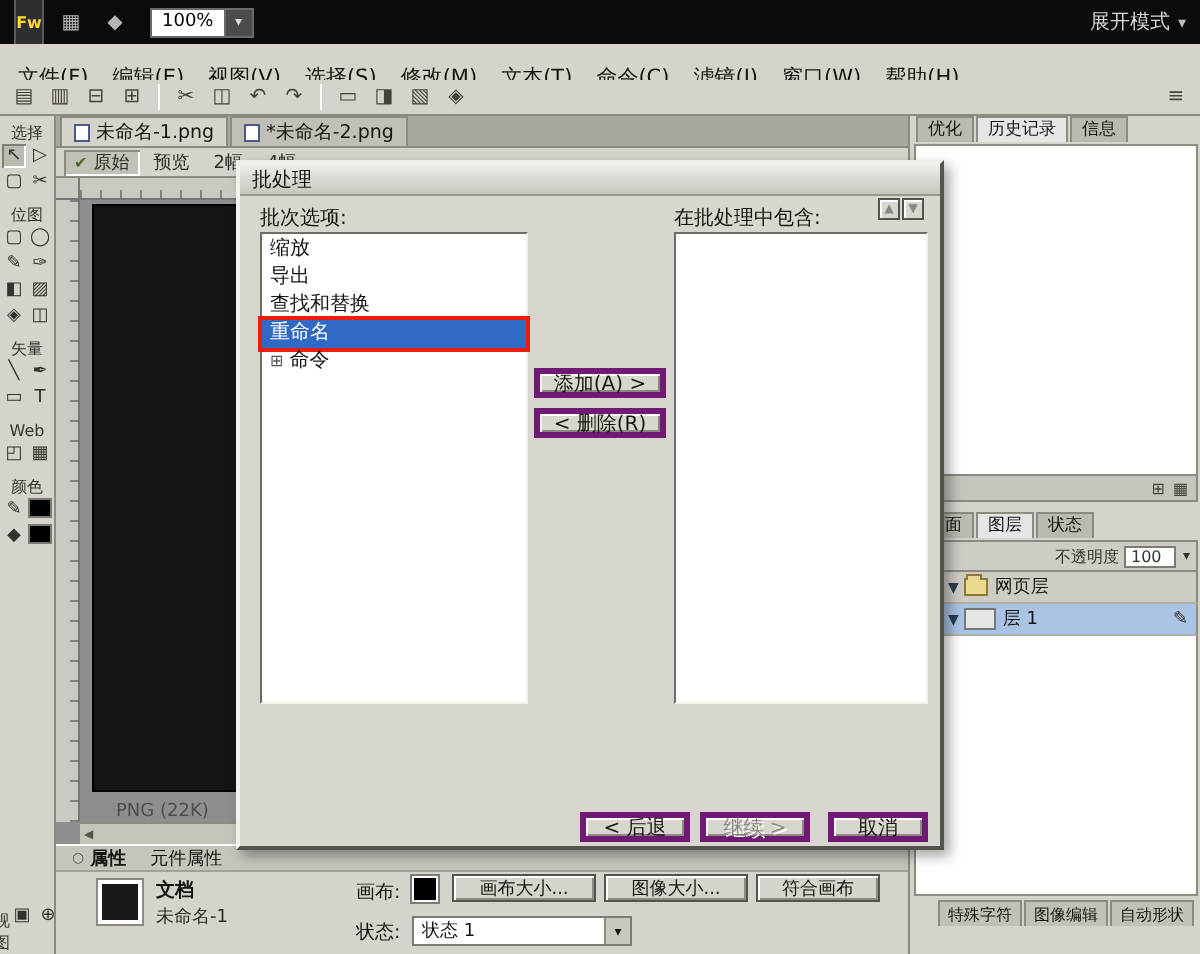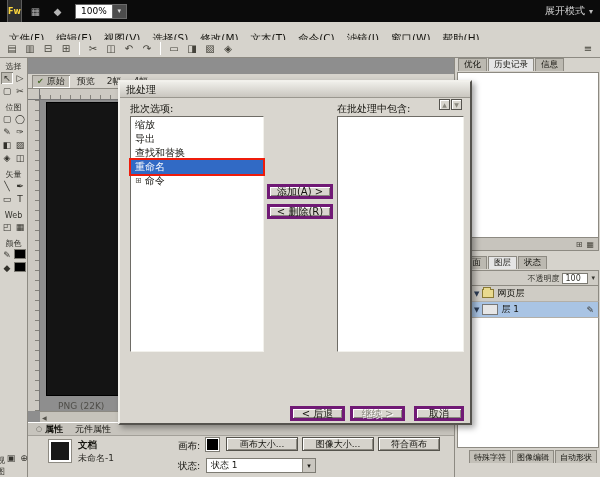--- a/index.html
+++ b/index.html
@@ -212,20 +212,30 @@
     <div class="bottom-section" style="display:flex;flex-direction:row;align-items:center;">
       <div class="tool-section-label">视图</div>
       <div class="tool-grid">
         <div class="tool-cell">▣</div>
         <div class="tool-cell">⊕</div>
       </div>
     </div>
   </div>
 
   <div id="docarea">
+    <div id="doctabs">
+      <div class="doc-tab active">
+        <span class="doc-icon"></span>
+        <span>未命名-1.png</span>
+      </div>
+      <div class="doc-tab">
+        <span class="doc-icon"></span>
+        <span>*未命名-2.png</span>
+      </div>
+    </div>
     <div id="viewmodes">
       <div class="vm-btn active">
         <span class="vm-icon">✔</span>
         <span>原始</span>
       </div>
       <div class="vm-btn">
         <span>预览</span>
       </div>
       <div class="vm-btn">
         <span>2幅</span>

